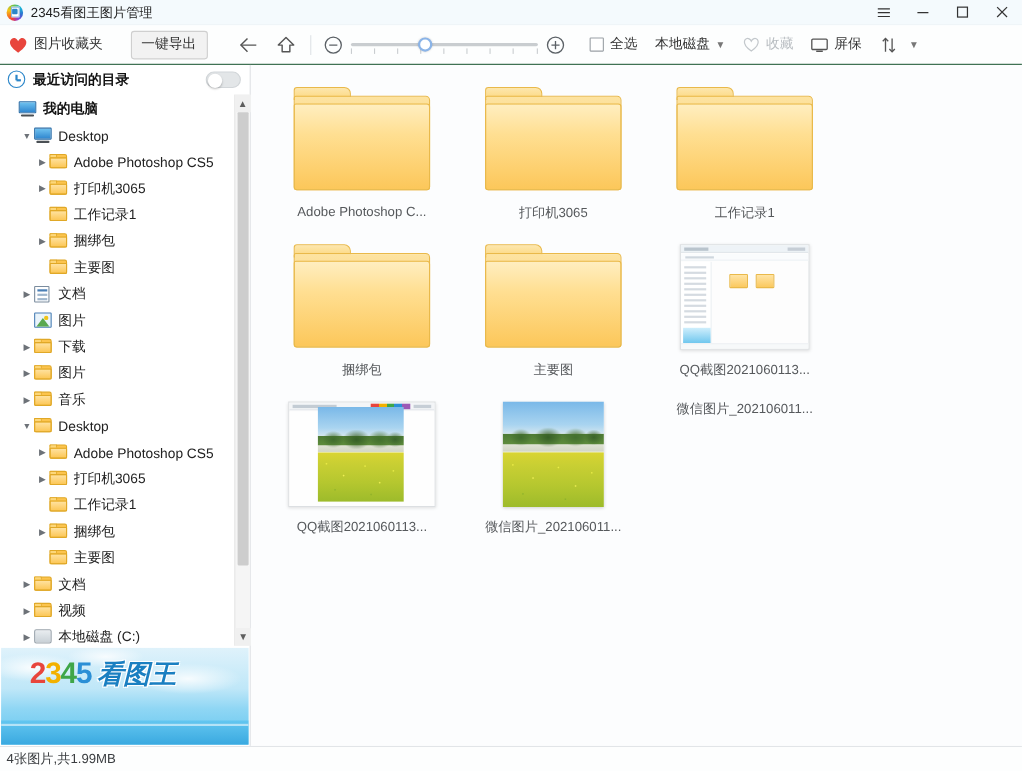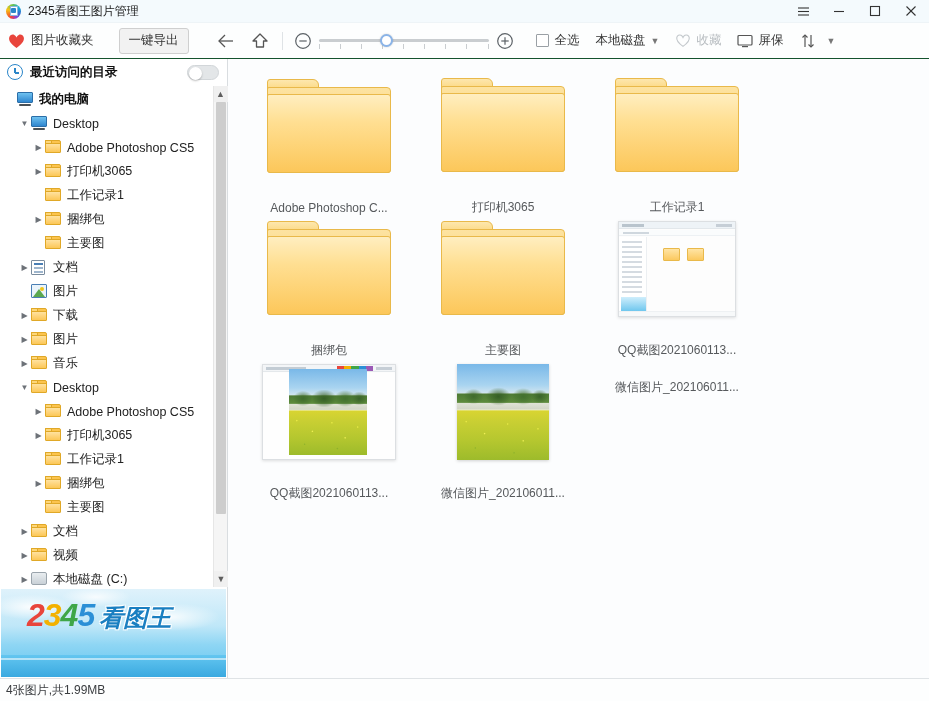--- a/index.html
+++ b/index.html
@@ -174,21 +174,21 @@
   .banner .clouds {
     position: absolute; inset: 0;
     background:
       radial-gradient(ellipse 60px 18px at 30px 18px, rgba(255,255,255,.9), transparent 70%),
       radial-gradient(ellipse 70px 20px at 170px 28px, rgba(255,255,255,.85), transparent 70%),
       radial-gradient(ellipse 50px 14px at 95px 8px, rgba(255,255,255,.8), transparent 70%);
   }
   .banner .sea { position: absolute; left: 0; right: 0; bottom: 0; height: 22px; background: linear-gradient(180deg,#63c6f0,#3aa9e0); }
   .banner .sea::before { content:""; position:absolute; left:0; right:0; top:3px; height:2px; background: rgba(255,255,255,.55); }
   .b-logo { position: absolute; top: 10px; left: 26px; display: flex; align-items: baseline; }
-  .b-num { font-size: 32px; font-weight: bold; font-style: italic; letter-spacing: -1px; line-height: 1; }
+  .b-num { font-size: 27px; font-weight: bold; letter-spacing: -1px; line-height: 1; }
   .b-num b:nth-child(1) { color: #e8453c; }
   .b-num b:nth-child(2) { color: #f3b100; }
   .b-num b:nth-child(3) { color: #3fa648; }
   .b-num b:nth-child(4) { color: #2b8fd6; }
   .b-cn {
     font-size: 24px; font-weight: bold; font-style: italic; color: #1a7fc1; margin-left: 5px; line-height: 1;
     text-shadow: 1px 1px 0 #fff, -1px -1px 0 #fff, 1px -1px 0 #fff, -1px 1px 0 #fff;
   }
   .b-tag {
     position: absolute; top: 44px; left: 28px; font-size: 19px; font-weight: bold; font-style: italic;
@@ -201,21 +201,21 @@
   .grid { display: flex; flex-wrap: wrap; }
   .tile {
     width: 174px; height: 143px; display: flex; flex-direction: column; align-items: center;
     cursor: pointer;
   }
   .thumb-box {
     width: 160px; height: 108px; display: flex; align-items: center; justify-content: center;
     border-radius: 2px;
   }
   .tile-label {
-    font-size: 12px; color: #56595c; margin-top: 20px; max-width: 160px;
+    font-size: 12px; color: #56595c; margin-top: 4px; max-width: 160px;
     white-space: nowrap; overflow: hidden; text-overflow: ellipsis; text-align: center;
   }
 
   
   .bigfolder { width: 124px; height: 96px; position: relative; }
   .bigfolder .tabp {
     position: absolute; left: 0; top: 0; width: 52px; height: 12px;
     background: linear-gradient(180deg,#fde7ae,#fcd880);
     border: 1px solid #e9b94a; border-radius: 3px 6px 0 0;
   }

